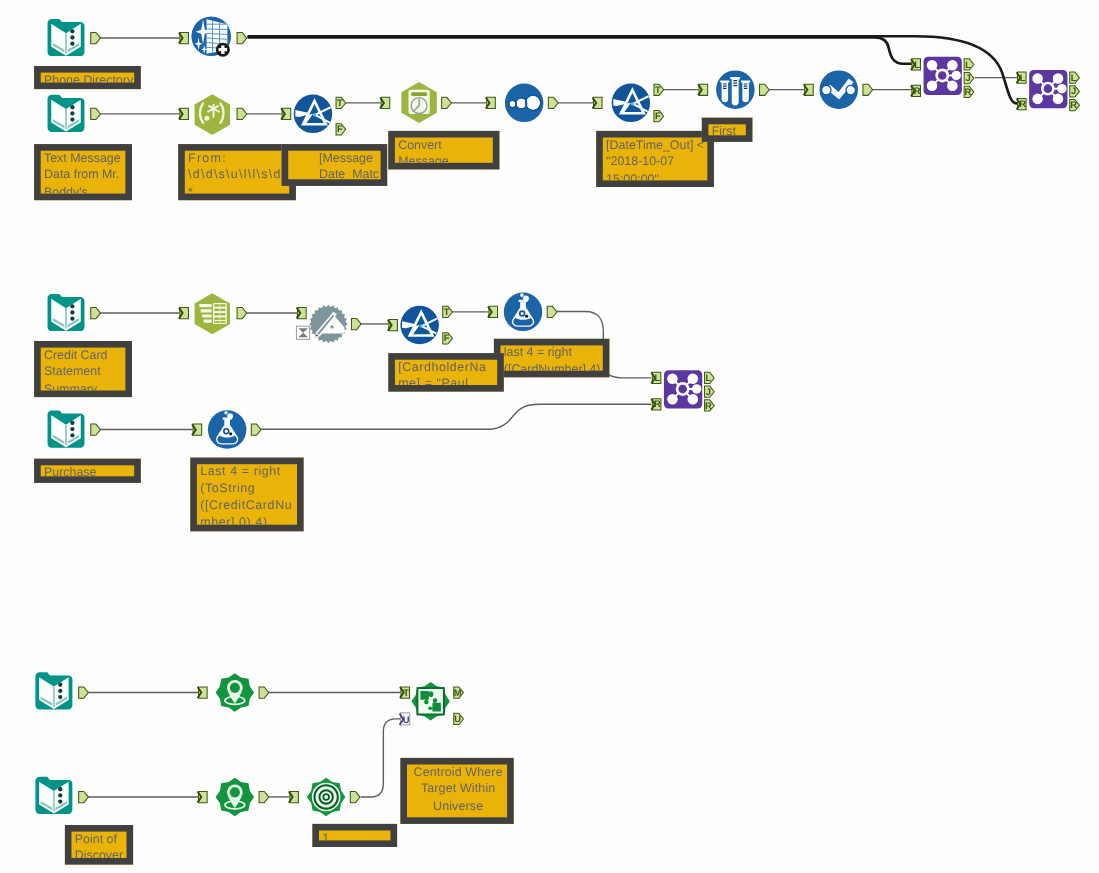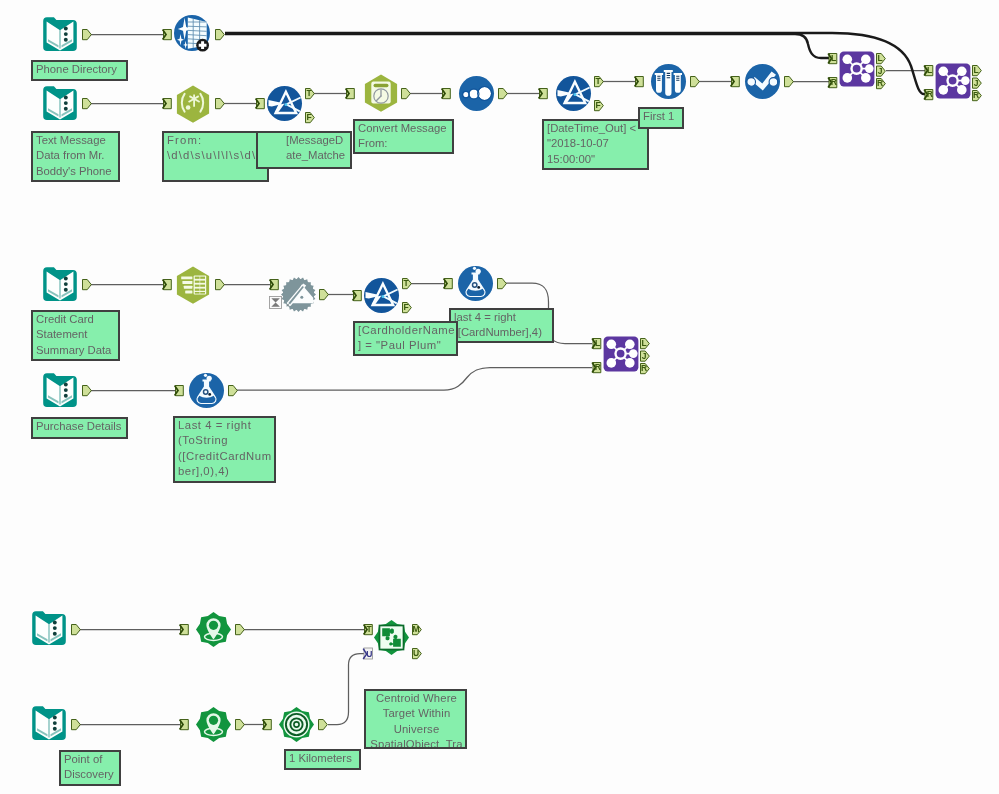--- a/index.html
+++ b/index.html
@@ -1,21 +1,21 @@
 <!DOCTYPE html>
 <html><head>
 <meta charset="utf-8">
 <title>Alteryx Workflow Canvas</title>
 <style>
   html,body{margin:0;padding:0;}
   body{width:999px;height:794px;background:#ffffff;
        font-family:"Liberation Sans",sans-serif;overflow:hidden;}
   #canvas{position:relative;width:999px;height:794px;background:#fdfdfd;}
   svg.layer{position:absolute;left:0;top:0;width:999px;height:794px;overflow:visible;}
-  .anno{position:absolute;border:2px solid #404040;background:#86efac;color:#646464;
+  .anno{position:absolute;border:6px solid #404040;background:#eab308;color:#646464;
         font-size:11.3px;line-height:15.3px;box-sizing:border-box;
         padding:0px 1px 0px 3px;white-space:pre-wrap;overflow:hidden;overflow-wrap:break-word;word-break:break-word;
         font-family:"Liberation Sans",sans-serif;}
   text.anlbl{font-family:"Liberation Sans",sans-serif;font-size:8.5px;font-weight:bold;
              fill:#3b5a10;text-anchor:middle;dominant-baseline:alphabetic;}
 </style>
 </head>
 <body>
 
 <div id="canvas">

